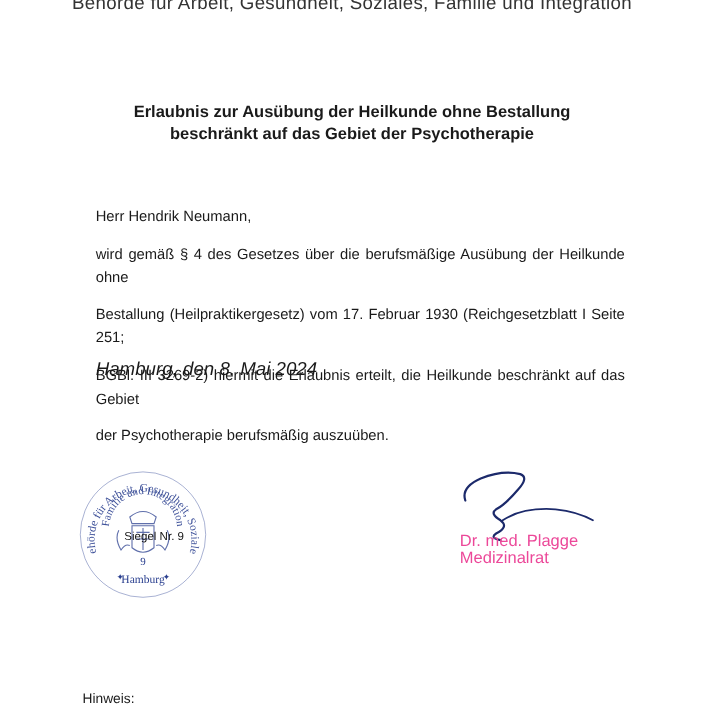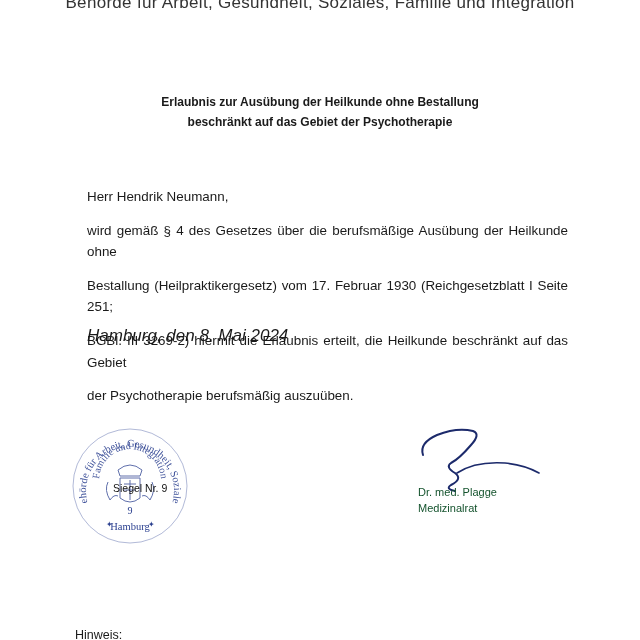--- a/index.html
+++ b/index.html
@@ -6,42 +6,42 @@
     body {
       width: 640px; height: 640px; overflow: hidden; background: #ffffff;
       font-family: "Liberation Sans", sans-serif; color: #1a1a1a; position: relative;
     }
     .header-line {
       position: absolute; top: -7px; left: 0; width: 640px; text-align: center;
       font-size: 17px; letter-spacing: 0.3px; color: #333;
     }
     .title {
       position: absolute; top: 92px; left: 0; width: 640px; text-align: center;
-      font-weight: bold; font-size: 12px; line-height: 20px; color: #1a1a1a;
+      font-weight: bold; font-size: 15px; line-height: 20px; color: #1a1a1a;
     }
     .body-text {
       position: absolute; top: 174px; left: 75px; width: 505px;
       font-size: 13.4px; line-height: 21.6px;
     }
     .body-text p { margin: 12px; }
     .justify { text-align: justify; text-align-last: left; }
     .place-date {
       position: absolute; top: 325px; left: 87px; font-size: 17px; line-height: 21.6px; font-style: italic;
     }
     .seal {
       position: absolute; top: 426px; left: 70px; width: 120px; height: 120px;
     }
     .seal-label {
       position: absolute; top: 482px; left: 113px; font-size: 10.5px; color: #111;
     }
     .signature {
       position: absolute; top: 425px; left: 415px; width: 130px; height: 70px;
     }
     .signer {
-      position: absolute; top: 484px; left: 418px; font-size: 11px; line-height: 16px; color: #14532d;
+      position: absolute; top: 484px; left: 418px; font-size: 15px; line-height: 16px; color: #ec4899;
     }
     .note {
       position: absolute; top: 628px; left: 75px; font-size: 12.5px; color: #1a1a1a;
     }
   </style>
 </head>
 <body>
 
 <div class="header-line">Behörde für Arbeit, Gesundheit, Soziales, Familie und Integration</div>
 

